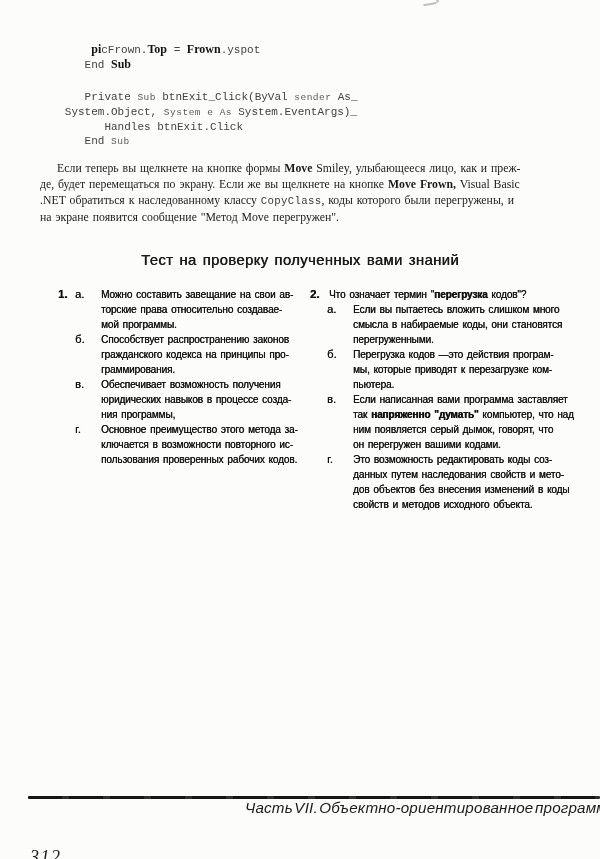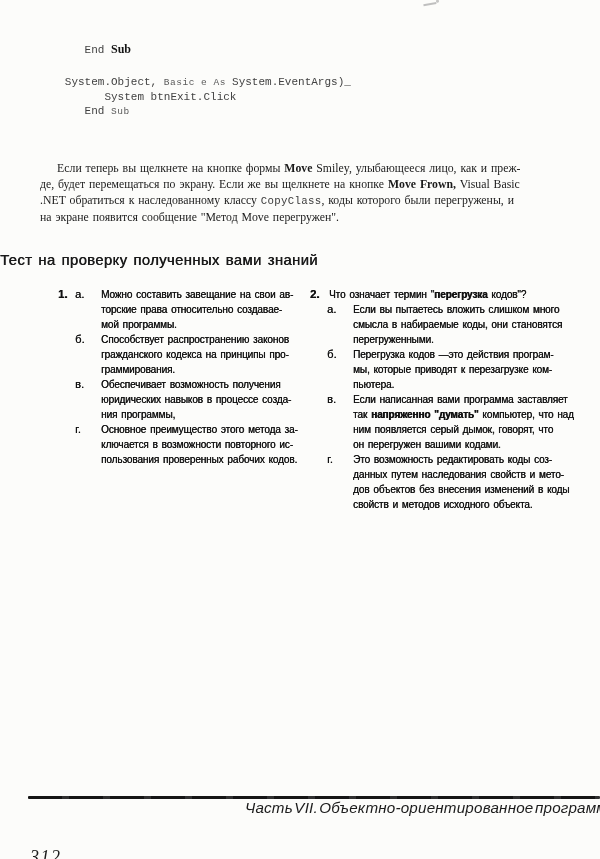--- a/index.html
+++ b/index.html
@@ -14,21 +14,21 @@
   .code-line .sm{font-size:9.5px;letter-spacing:.5px;color:#5a5a5a;}
   
   .paragraph{position:absolute;left:40px;top:160px;width:530px;}
   .para-line{white-space:nowrap;font-family:"Liberation Serif",serif;font-size:12.4px;
              line-height:16px;color:#1b1b1b;word-spacing:1px;
              transform:scaleX(.95);transform-origin:0 50%;}
   .para-line:first-child{text-indent:18px;}
   .para-line .b{font-weight:700;}
   .para-line .m{font-family:"Liberation Mono",monospace;font-size:11.3px;color:#3a3a3a;letter-spacing:.3px;}
   
-  .quiz-title{position:absolute;top:252px;left:0;width:600px;margin:0;
+  .quiz-title{position:absolute;top:252px;left:0;width:600px;margin:0;text-align:center;
               font-size:14.8px;font-weight:400;color:#1a1a1a;letter-spacing:.4px;word-spacing:1.5px;
               text-shadow:.4px 0 0 currentColor;}
   .quiz-col{position:absolute;top:287px;}
   #quiz-col-0{left:58px;width:248px;}
   #quiz-col-1{left:310px;width:252px;}
   .question{position:relative;padding-left:19px;}
   .q-num{position:absolute;left:0;top:0;font-size:11.4px;line-height:15px;font-weight:700;
          color:#101010;text-shadow:.3px 0 0 currentColor;}
   .q-line{white-space:nowrap;font-size:11.2px;line-height:15px;color:#121212;
           letter-spacing:-.15px;word-spacing:1.3px;text-shadow:.33px 0 0 currentColor;
@@ -48,24 +48,26 @@
   .artifact{position:absolute;left:424px;top:3px;width:13px;height:7px;opacity:.55;
             border-top:2px solid #8f8f8f;transform:rotate(-10deg);}
   .artifact::after{content:"";position:absolute;right:-3px;top:-4px;width:3px;height:3px;
             background:#9a9a9a;border-radius:50%;}
 </style>
 </head>
 <body>
 
 <div class="page">
   <div id="code-block" class="code">
+      <div class="code-line"><span>       </span><span class="b">pi</span><span>cFrown.</span><span class="b">Top</span><span> = </span><span class="b">Frown</span><span>.yspot</span></div>
       <div class="code-line"><span>      End </span><span class="b">Sub</span></div>
       <div class="code-line blank"><span></span></div>
-      <div class="code-line"><span>   System.Object, </span><span class="sm">Basic e As </span><span>System.EventArgs)_</span></div>
-      <div class="code-line"><span>         System btnExit.Click</span></div>
+      <div class="code-line"><span>      Private </span><span class="sm">Sub </span><span>btnExit_Click(ByVal </span><span class="sm">sender </span><span>As_</span></div>
+      <div class="code-line"><span>   System.Object, </span><span class="sm">System e As </span><span>System.EventArgs)_</span></div>
+      <div class="code-line"><span>         Handles btnExit.Click</span></div>
       <div class="code-line"><span>      End </span><span class="sm">Sub</span></div>
     </div>
   <div id="paragraph" class="paragraph">
       <div class="para-line"><span>Если теперь вы щелкнете на кнопке формы </span><span class="b">Move</span><span> Smiley, улыбающееся лицо, как и преж-</span></div>
       <div class="para-line"><span>де, будет перемещаться по экрану. Если же вы щелкнете на кнопке </span><span class="b">Move Frown,</span><span> Visual Basic</span></div>
       <div class="para-line"><span>.NET обратиться к наследованному классу </span><span class="m">CopyClass</span><span>, коды которого были перегружены, и</span></div>
       <div class="para-line"><span>на экране появится сообщение "Метод Move перегружен".</span></div>
     </div>
   <h2 class="quiz-title">Тест на проверку полученных вами знаний</h2>
   <div class="quiz-col" id="quiz-col-0">

